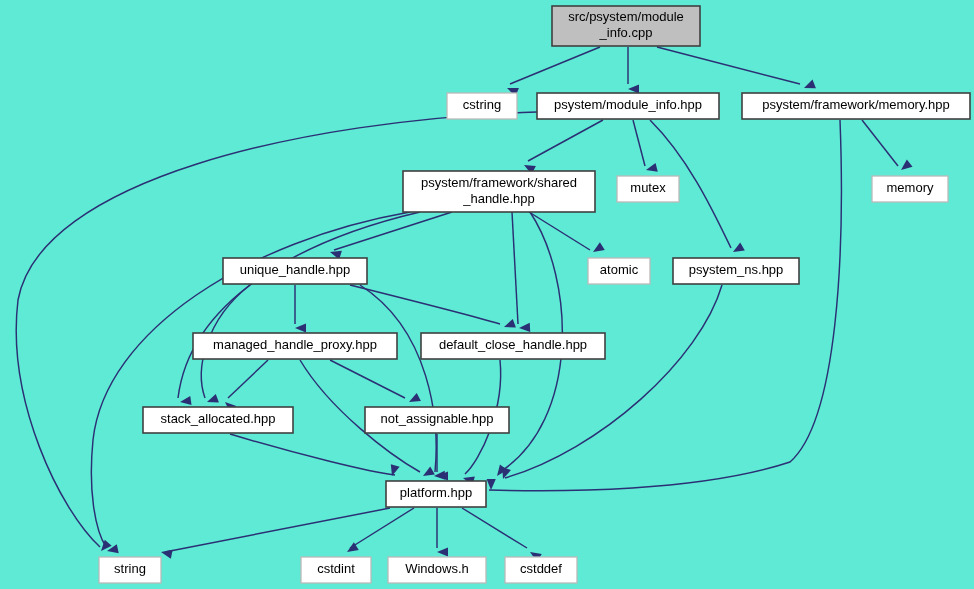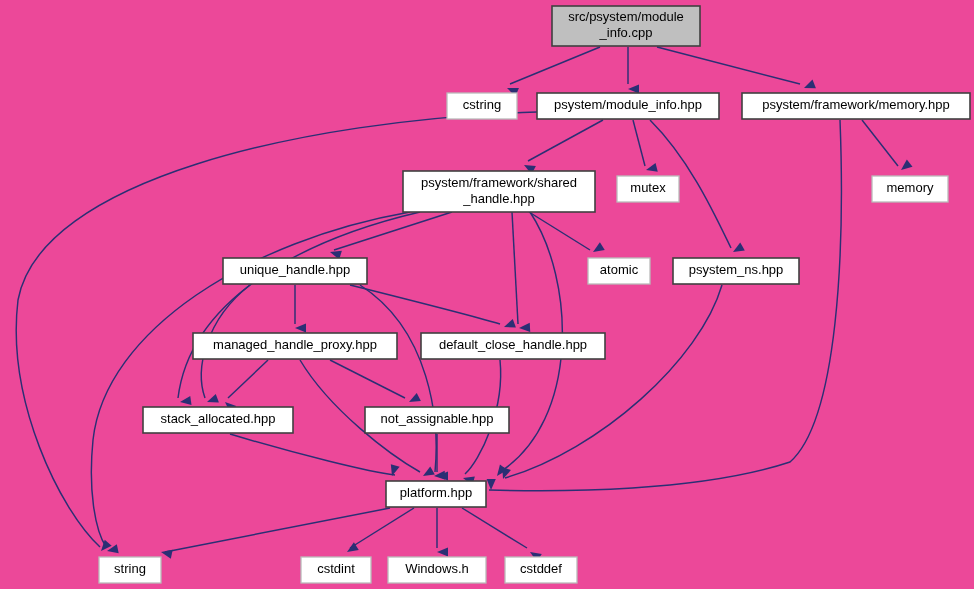--- a/index.html
+++ b/index.html
@@ -4,21 +4,21 @@
 <style>
   html, body {
     margin: 0;
     padding: 0;
     background: #ffffff;
   }
   #graph-root {
     position: relative;
     width: 974px;
     height: 589px;
-    background: #ec4899;
+    background: #5eead4;
     font-family: "Liberation Sans", sans-serif;
     overflow: hidden;
   }
   svg#graph-svg {
     position: absolute;
     left: 0;
     top: 0;
     width: 974px;
     height: 589px;
   }

